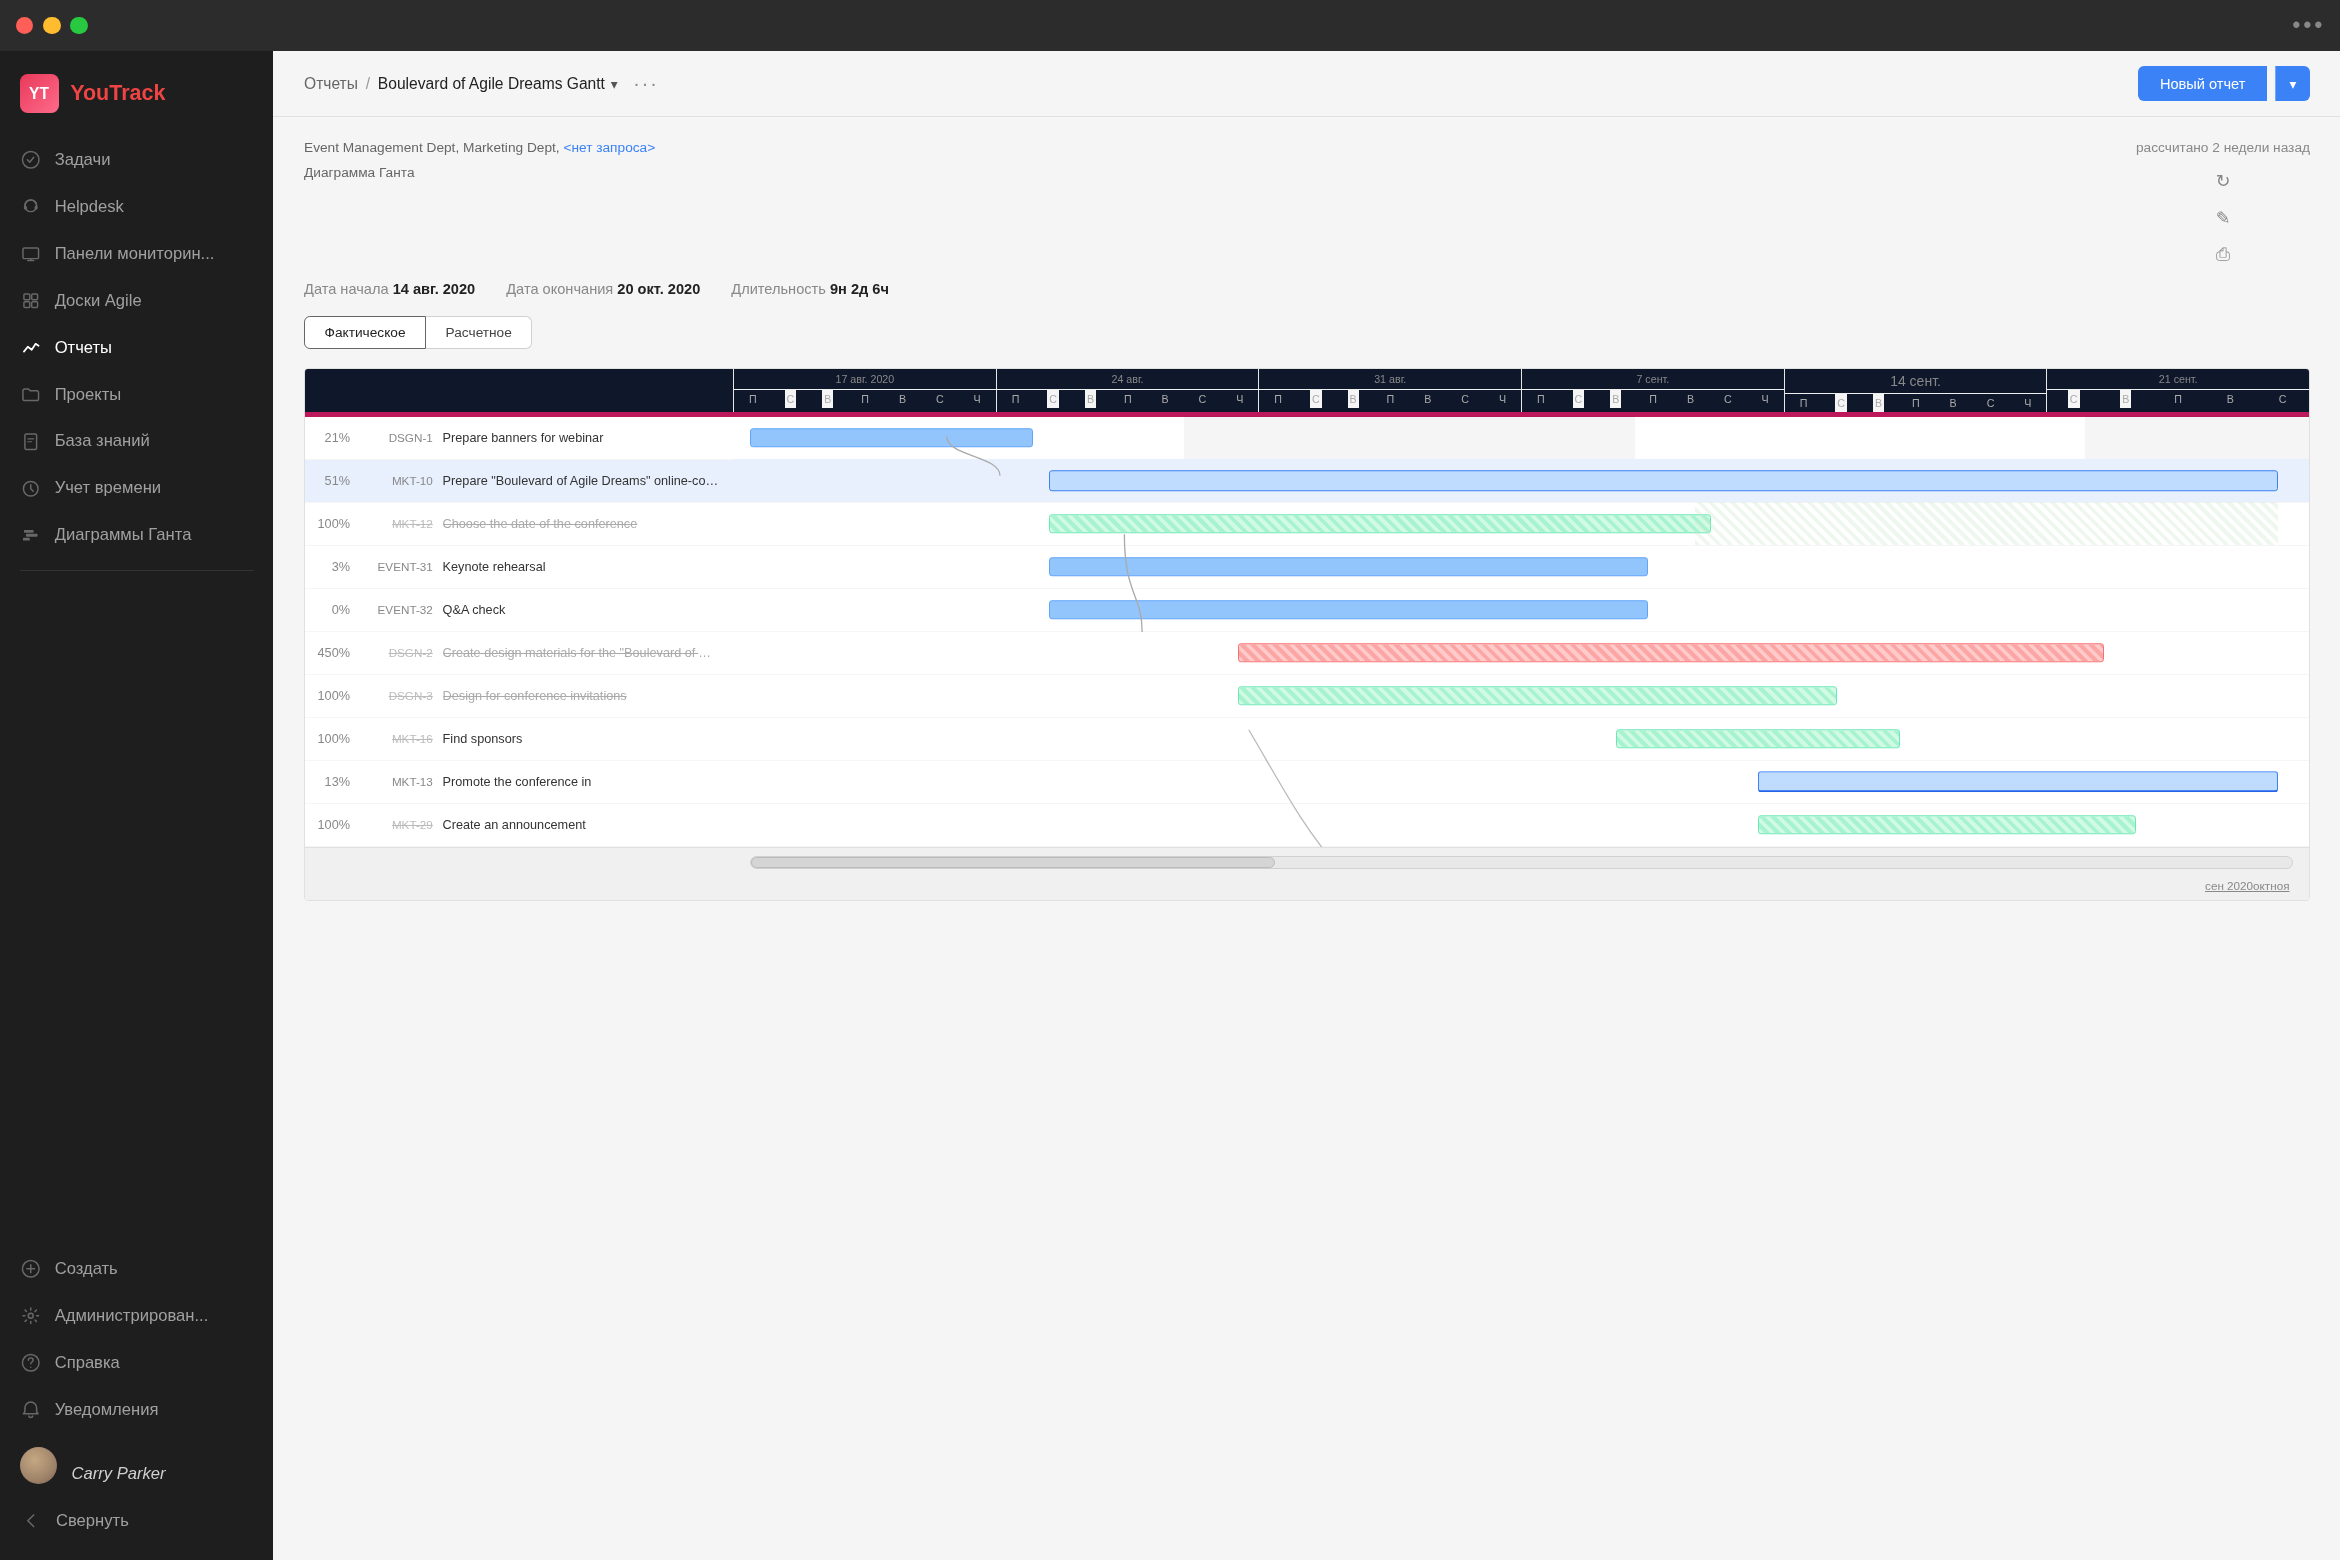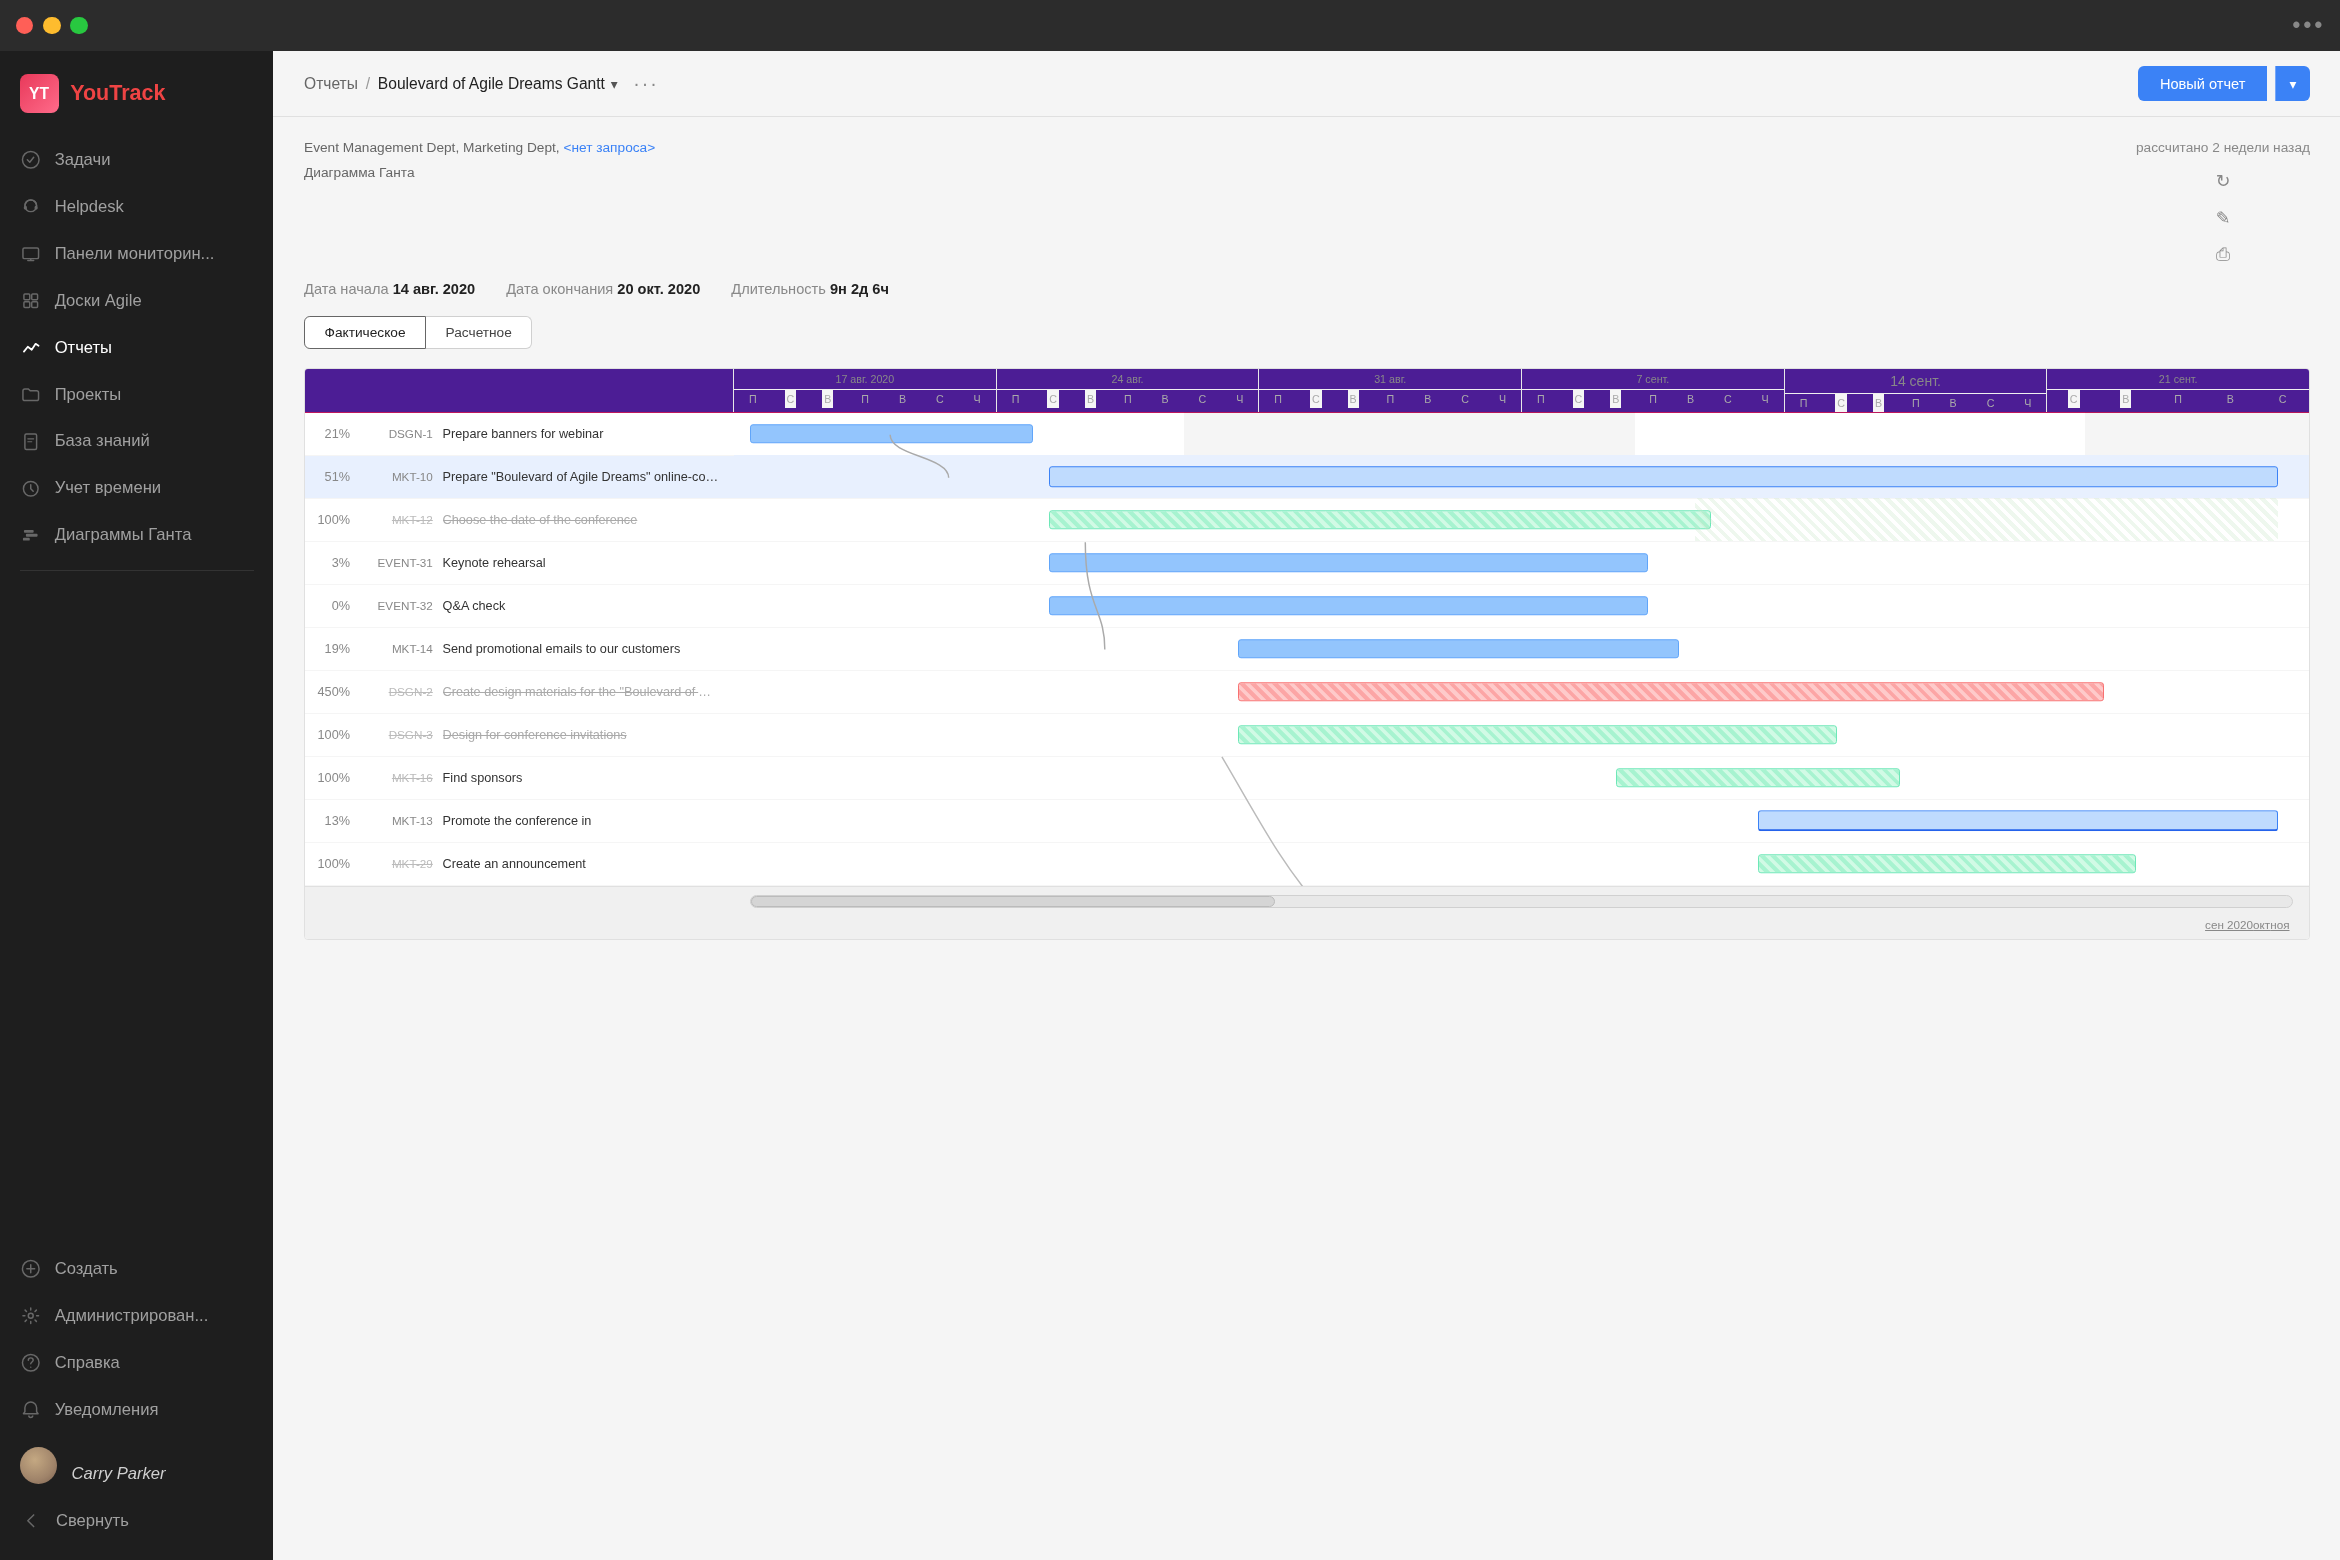--- a/index.html
+++ b/index.html
@@ -629,21 +629,21 @@
         <span><span class="date-label">Длительность</span>&nbsp;<span class="date-value">9н 2д 6ч</span></span>
       </div>
 
       <div class="toggle-buttons">
         <button class="toggle-btn active">Фактическое</button>
         <button class="toggle-btn">Расчетное</button>
       </div>
 
       <div class="gantt-container">
 
-        <div style="display:flex; background:#4c1d95; border-bottom:1px solid #be185d;">
+        <div style="display:flex; background:#0f172a; border-bottom:5px solid #be185d;">
 
           <div style="width:429px; flex-shrink:0; border-right:1px solid #e8e8e8;"></div>
 
           <div style="flex:1; display:flex; overflow:hidden;">
 
             <div style="flex:1; border-right:1px solid #e8e8e8; min-width:0;">
               <div style="text-align:center; font-size:10.7px; color:#888; padding:3.9px 0; border-bottom:1px solid #f0f0f0;">17 авг. 2020</div>
               <div style="display:flex; justify-content:space-around;">
                 <span style="font-size:10.7px;color:#aaa;padding:2.9px 2px;">П</span>
                 <span style="font-size:10.7px;color:#aaa;padding:2.9px 2px;background:#f5f5f5;">С</span>
@@ -774,30 +774,20 @@
             <div class="gantt-left">
               <span class="gantt-pct">0%</span>
               <span class="task-id">EVENT-32</span>
               <span class="task-name">Q&amp;A check</span>
             </div>
             <div class="gantt-timeline">
               <div class="gantt-bar gantt-bar-blue" style="left:20%;width:38%;"></div>
             </div>
           </div>
 
-          <div class="gantt-row">
-            <div class="gantt-left">
-              <span class="gantt-pct">19%</span>
-              <span class="task-id">MKT-14</span>
-              <span class="task-name">Send promotional emails to our customers</span>
-            </div>
-            <div class="gantt-timeline">
-              <div class="gantt-bar gantt-bar-blue" style="left:32%;width:28%;"></div>
-            </div>
-          </div>
 
           <div class="gantt-row">
             <div class="gantt-left">
               <span class="gantt-pct">450%</span>
               <span class="task-id strikethrough">DSGN-2</span>
               <span class="task-name strikethrough">Create design materials for the "Boulevard of Agile Dreams" online-conference</span>
             </div>
             <div class="gantt-timeline">
               <div class="gantt-bar gantt-bar-pink" style="left:32%;width:55%;"></div>
             </div>

